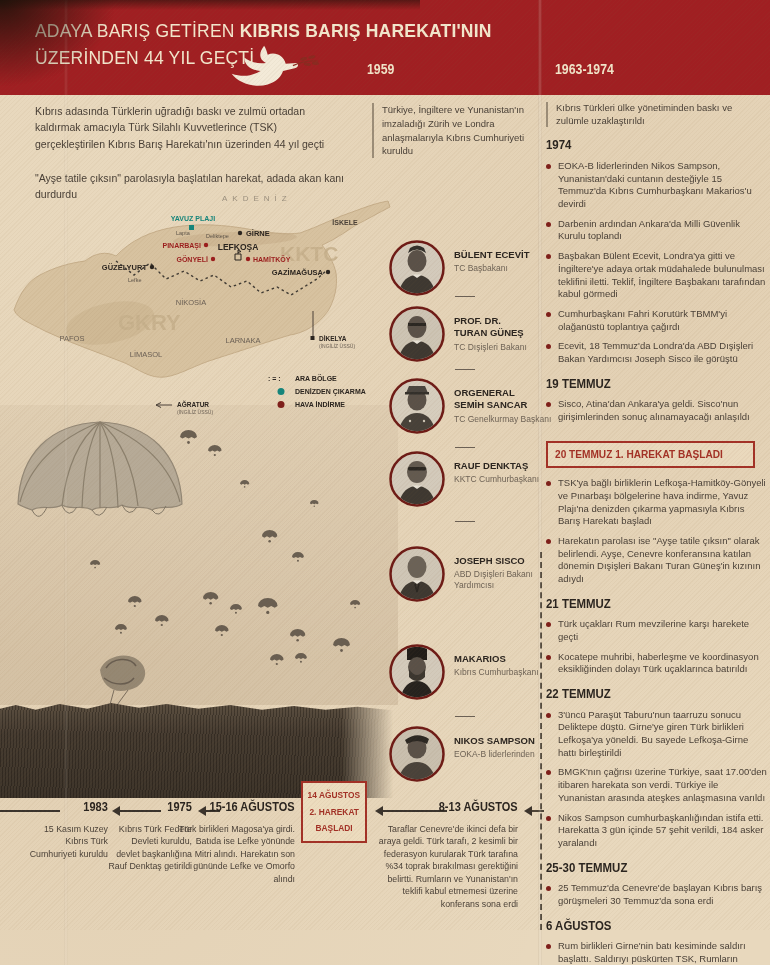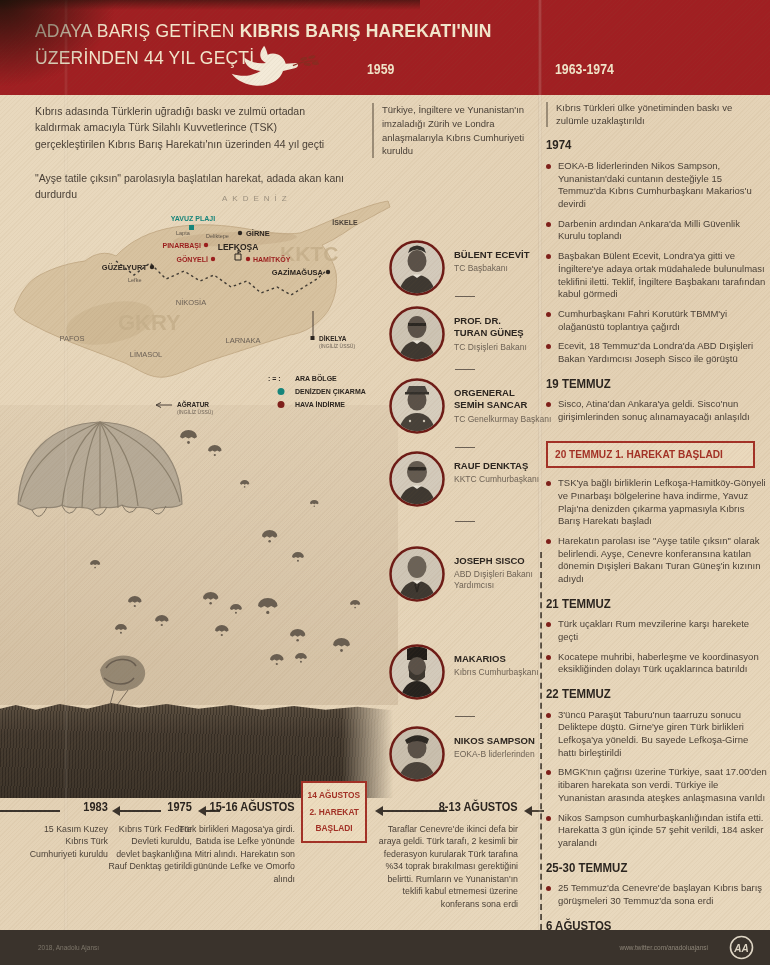--- a/index.html
+++ b/index.html
@@ -431,28 +431,20 @@
   <div class="btbox">
     <span class="cond" style="transform-origin:50% 50%;">14 AĞUSTOS</span><br>
     <span class="cond" style="transform-origin:50% 50%;">2. HAREKAT</span><br>
     <span class="cond" style="transform-origin:50% 50%;">BAŞLADI</span>
   </div>
   <div class="bt-item" style="left:372px; top:800px; width:146px;">
     <div class="bt-date"><span class="cond-r">8-13 AĞUSTOS</span></div>
     <div class="bt-text">Taraflar Cenevre'de ikinci defa bir araya geldi. Türk tarafı, 2 kesimli bir federasyon kurularak Türk tarafına %34 toprak bırakılması gerektiğini belirtti. Rumların ve Yunanistan'ın teklifi kabul etmemesi üzerine konferans sona erdi</div>
   </div>
 
-  <div class="footer">
-    <div class="f-left">2018, Anadolu Ajansı</div>
-    <div class="f-right">www.twitter.com/anadoluajansi</div>
-    <svg class="f-logo" viewBox="0 0 25 25">
-      <circle cx="12.5" cy="12.5" r="11" fill="none" stroke="#ded5c4" stroke-width="1.6"></circle>
-      <text x="12.5" y="16.5" text-anchor="middle" font-size="10" font-weight="bold" font-style="italic" fill="#ded5c4">AA</text>
-    </svg>
-  </div>
 
   <div class="crease" style="left:538px;"></div>
   <div class="crease" style="left:64px; opacity:.5;"></div>
   <div class="texture"></div>
   <div class="top-edge"></div>
   <div class="corner-shadow"></div>
 
 </div>
 
 </body></html>

